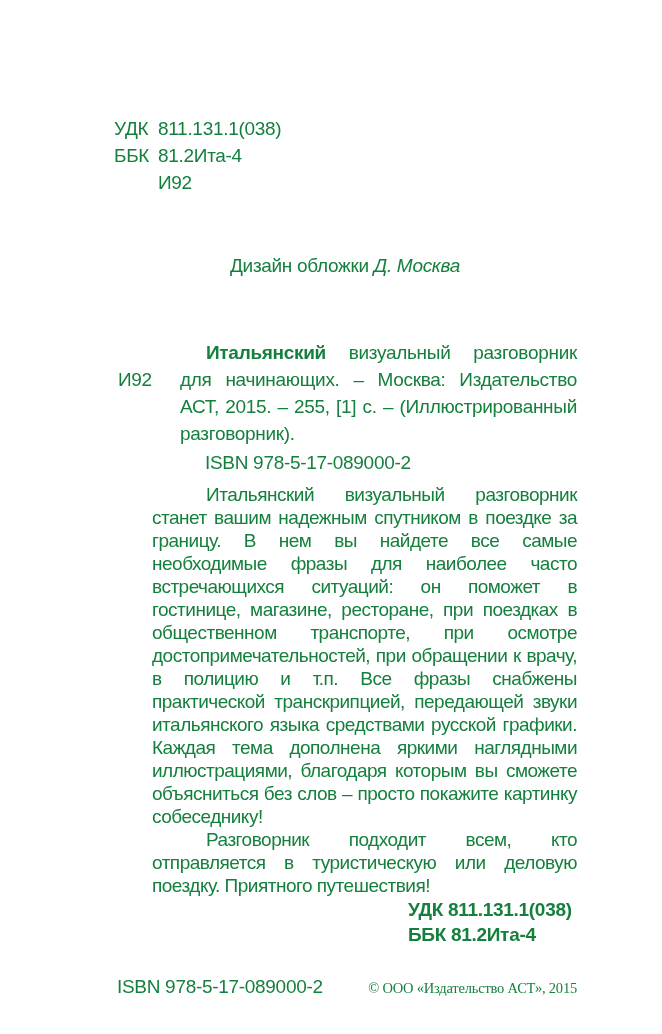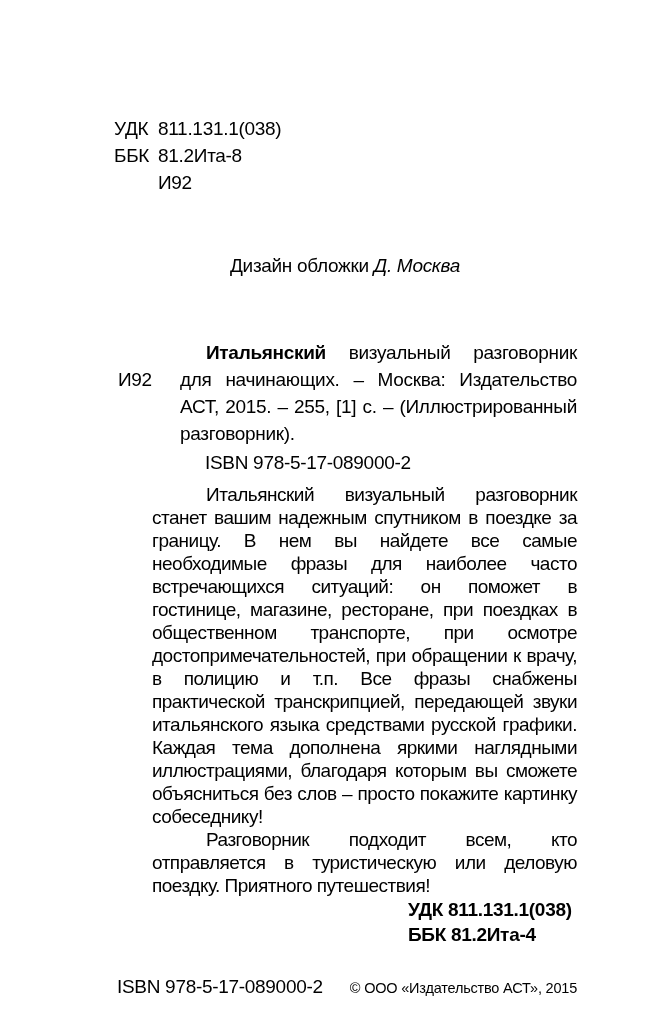--- a/index.html
+++ b/index.html
@@ -5,21 +5,21 @@
   html, body {
     margin: 0;
     padding: 0;
     background: #ffffff;
   }
   .page {
     position: relative;
     width: 662px;
     height: 1034px;
     background: #ffffff;
-    color: #000000;
+    color: #15803d;
     font-family: "Liberation Sans", "DejaVu Sans", sans-serif;
     letter-spacing: -0.3px;
     overflow: hidden;
     box-sizing: border-box;
   }
 
   
   .top-codes {
     margin: 115px 0 0 114px;
     font-size: 19px;
@@ -98,33 +98,34 @@
     margin: 28px 85px 0 117px;
   }
   .footer-isbn {
     font-size: 19px;
     line-height: 24px;
   }
   .footer-copyright {
     font-size: 14.5px;
     line-height: 20px;
     letter-spacing: -0.2px;
+    font-family: Liberation Serif, serif;
   }
 </style>
 </head>
 <body>
 
 <div class="page">
 
   <div class="top-codes">
     <div class="code-row">
       <span class="code-label">УДК</span><span class="code-value">811.131.1(038)</span>
     </div>
     <div class="code-row">
-      <span class="code-label">ББК</span><span class="code-value">81.2Ита-8</span>
+      <span class="code-label">ББК</span><span class="code-value">81.2Ита-4</span>
     </div>
     <div class="code-row">
       <span class="code-label"></span><span class="code-value">И92</span>
     </div>
   </div>
 
   <div class="designer-line">
     <span>Дизайн обложки</span>
     <span class="designer-name">Д. Москва</span>
   </div>

